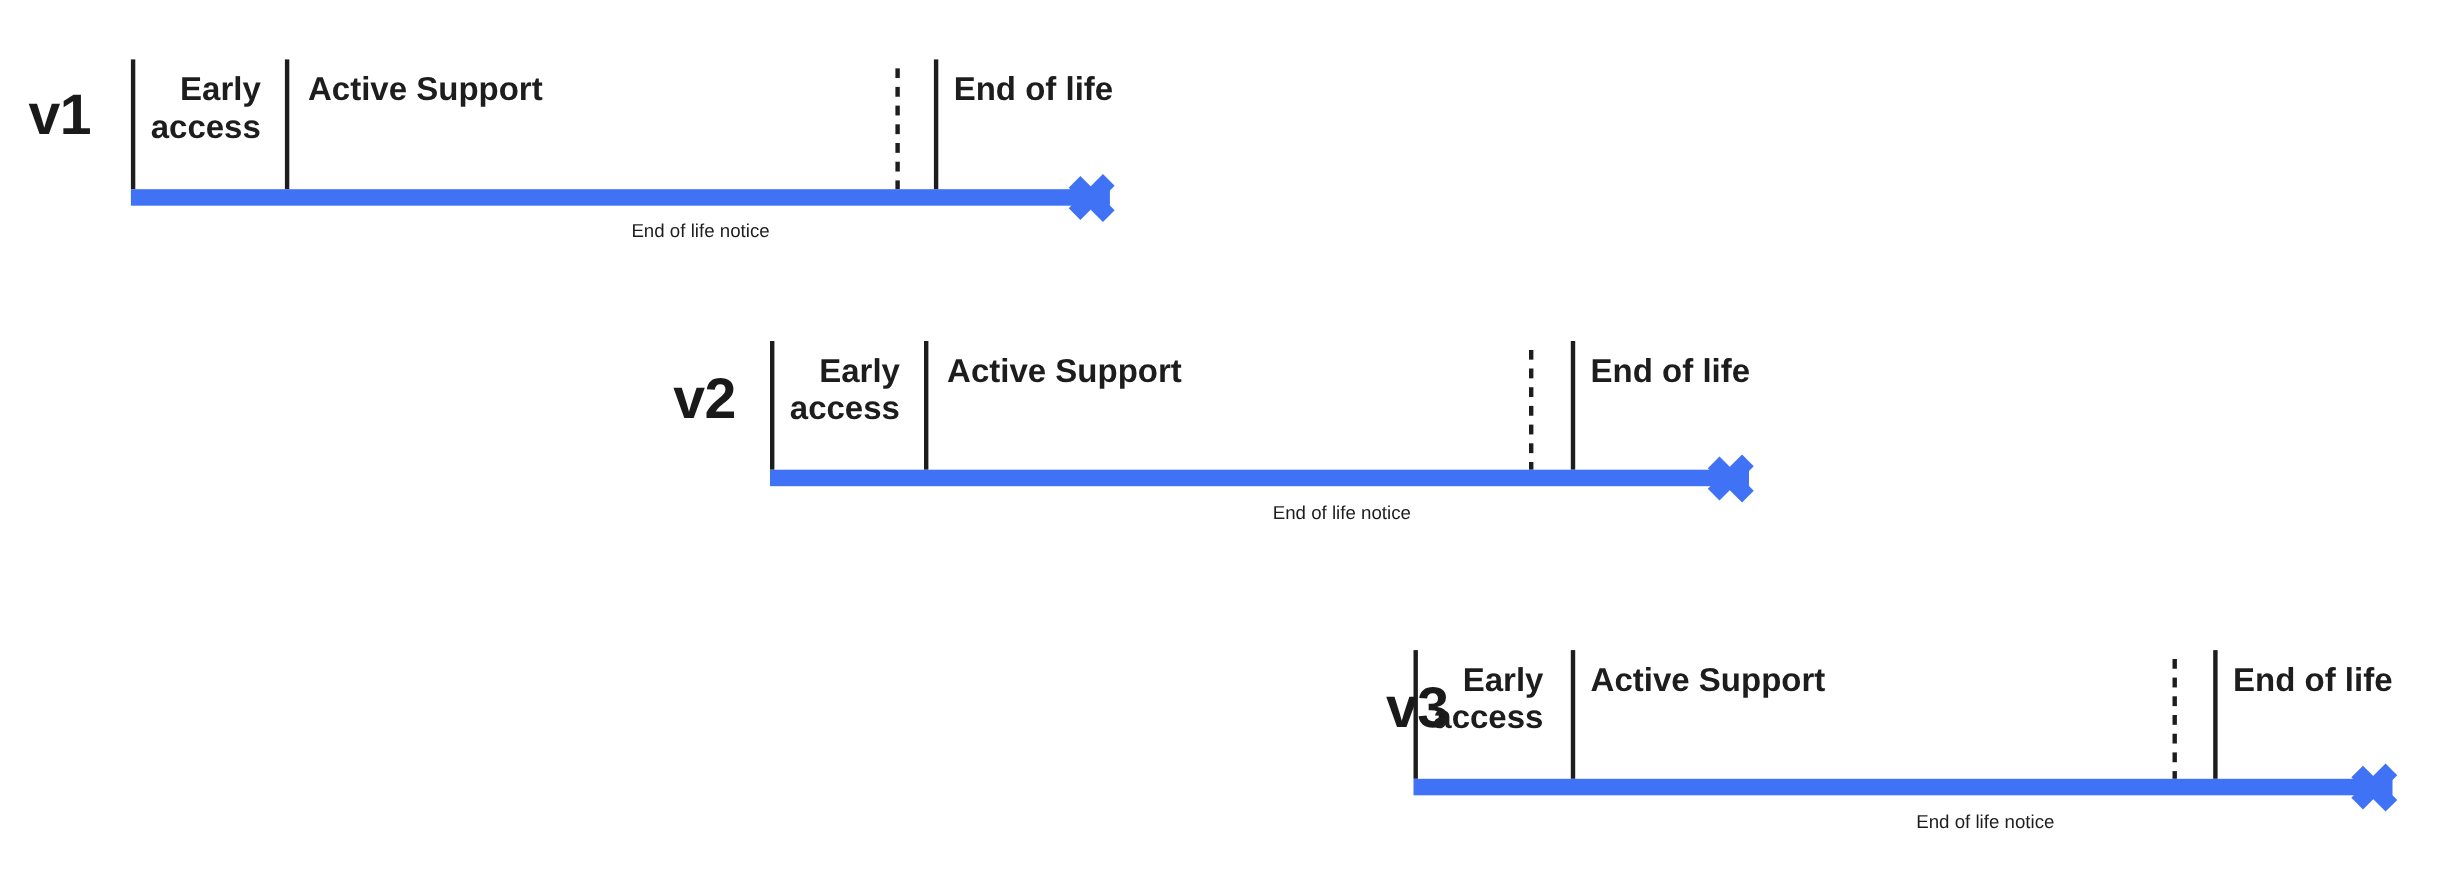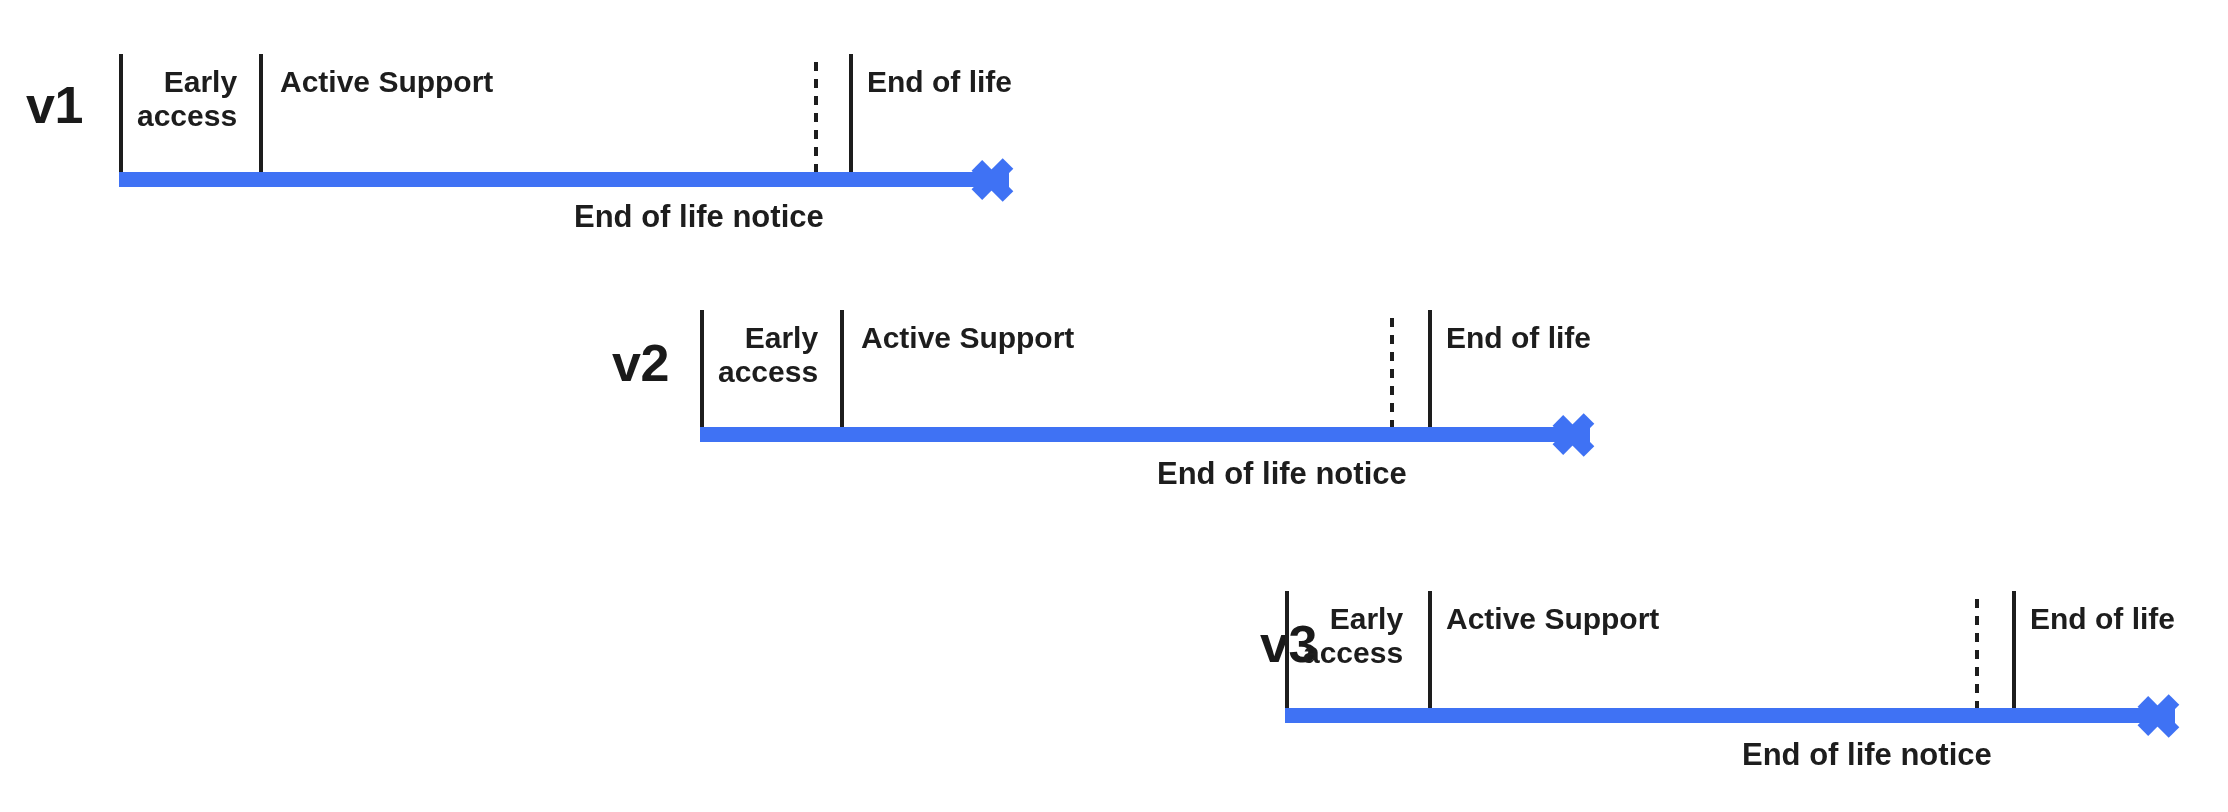--- a/index.html
+++ b/index.html
@@ -98,22 +98,22 @@
     font-weight: 700;
     color: #1d1d1d;
     line-height: 1.12;
     white-space: pre-line;
     text-align: right;
   }
 
   
   .notice-label {
     position: absolute;
-    font-size: 31px;
-    font-weight: 700;
+    font-size: 17px;
+    font-weight: 400;
     color: #1d1d1d;
     line-height: 1;
     white-space: nowrap;
   }
 </style>
 </head>
 <body>
 
 <div id="canvas">
     <div class="timeline-row" style="left: 4px; top: 0px; width: 2180px; margin-top: 24px;">

